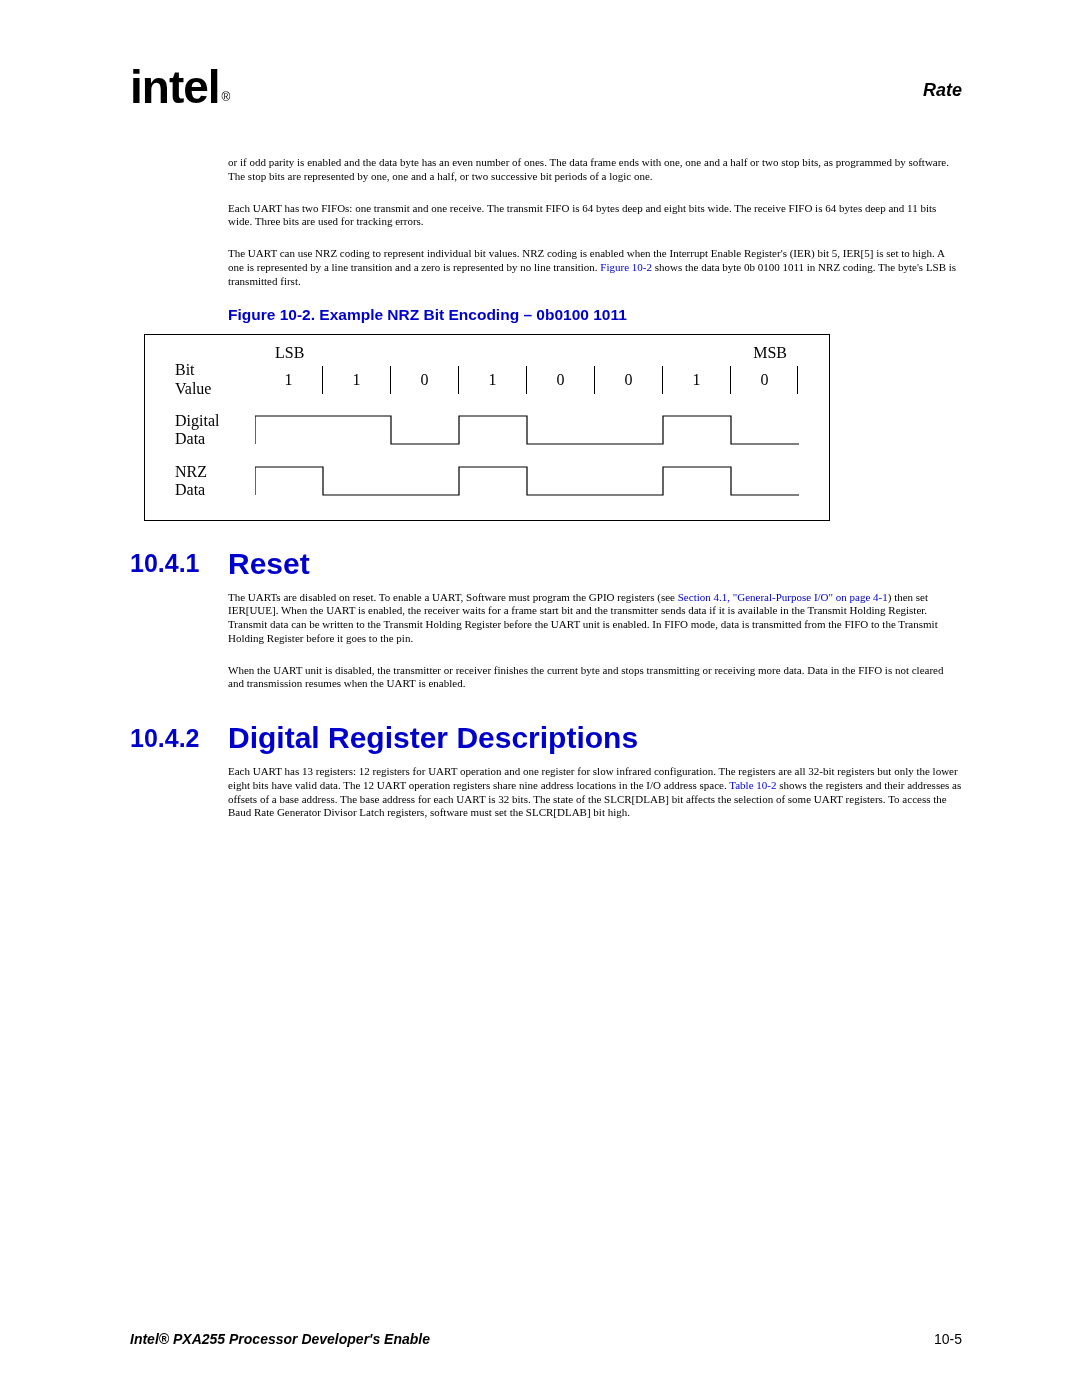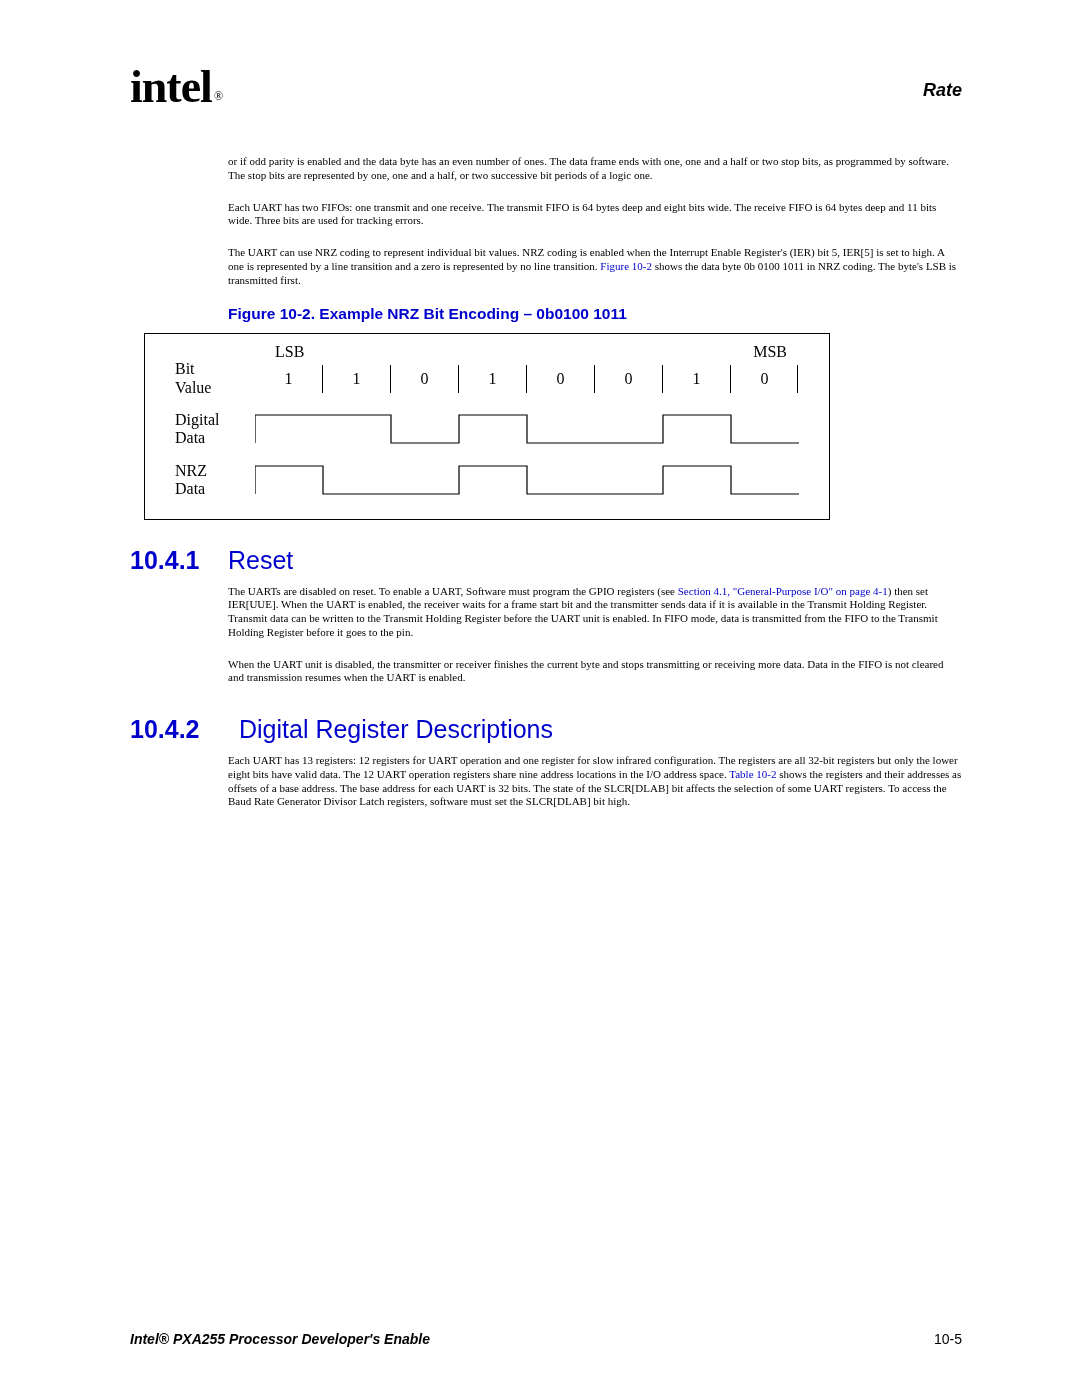--- a/index.html
+++ b/index.html
@@ -18,21 +18,21 @@
     height: 100%;
     position: relative;
   }
   .header {
     display: flex;
     justify-content: space-between;
     align-items: flex-start;
     margin-bottom: 42px;
   }
   .logo {
-    font-family: Liberation Serif, serif;
+    font-family: Liberation Sans, sans-serif;
     font-weight: bold;
     font-size: 46px;
     letter-spacing: -1px;
     position: relative;
   }
   .logo .reg {
     font-size: 12px;
     vertical-align: baseline;
     position: relative;
     top: -2px;
@@ -131,22 +131,22 @@
   }
   .section-num {
     width: 98px;
     font-family: Arial, Helvetica, sans-serif;
     font-weight: bold;
     font-size: 25px;
     color: #0000cc;
   }
   .section-title {
     font-family: Arial, Helvetica, sans-serif;
-    font-weight: normal;
-    font-size: 25px;
+    font-weight: bold;
+    font-size: 30px;
     color: #0000cc;
   }
   .footer {
     position: absolute;
     bottom: 50px;
     left: 130px;
     right: 118px;
     display: flex;
     justify-content: space-between;
     font-family: Arial, Helvetica, sans-serif;
@@ -218,21 +218,21 @@
     <div class="section-num">10.4.1</div>
     <div class="section-title">Reset</div>
   </div>
 
   <div class="body-text">
     <span>The UARTs are disabled on reset. To enable a UART, Software must program the GPIO registers (see </span><span class="link">Section 4.1, "General-Purpose I/O" on page 4-1</span><span>) then set IER[UUE]. When the UART is enabled, the receiver waits for a frame start bit and the transmitter sends data if it is available in the Transmit Holding Register. Transmit data can be written to the Transmit Holding Register before the UART unit is enabled. In FIFO mode, data is transmitted from the FIFO to the Transmit Holding Register before it goes to the pin.</span>
   </div>
 
   <div class="body-text">When the UART unit is disabled, the transmitter or receiver finishes the current byte and stops transmitting or receiving more data. Data in the FIFO is not cleared and transmission resumes when the UART is enabled.</div>
 
-  <div class="section-row" style="margin-top:30px;gap:11px;">
+  <div class="section-row" style="margin-top:30px;">
     <div class="section-num">10.4.2</div>
     <div class="section-title">Digital Register Descriptions</div>
   </div>
 
   <div class="body-text">
     <span>Each UART has 13 registers: 12 registers for UART operation and one register for slow infrared configuration. The registers are all 32-bit registers but only the lower eight bits have valid data. The 12 UART operation registers share nine address locations in the I/O address space. </span><span class="link">Table 10-2</span><span> shows the registers and their addresses as offsets of a base address. The base address for each UART is 32 bits. The state of the SLCR[DLAB] bit affects the selection of some UART registers. To access the Baud Rate Generator Divisor Latch registers, software must set the SLCR[DLAB] bit high.</span>
   </div>
 
   <div class="footer">
     <div class="footer-left">Intel® PXA255 Processor Developer's Enable</div>

